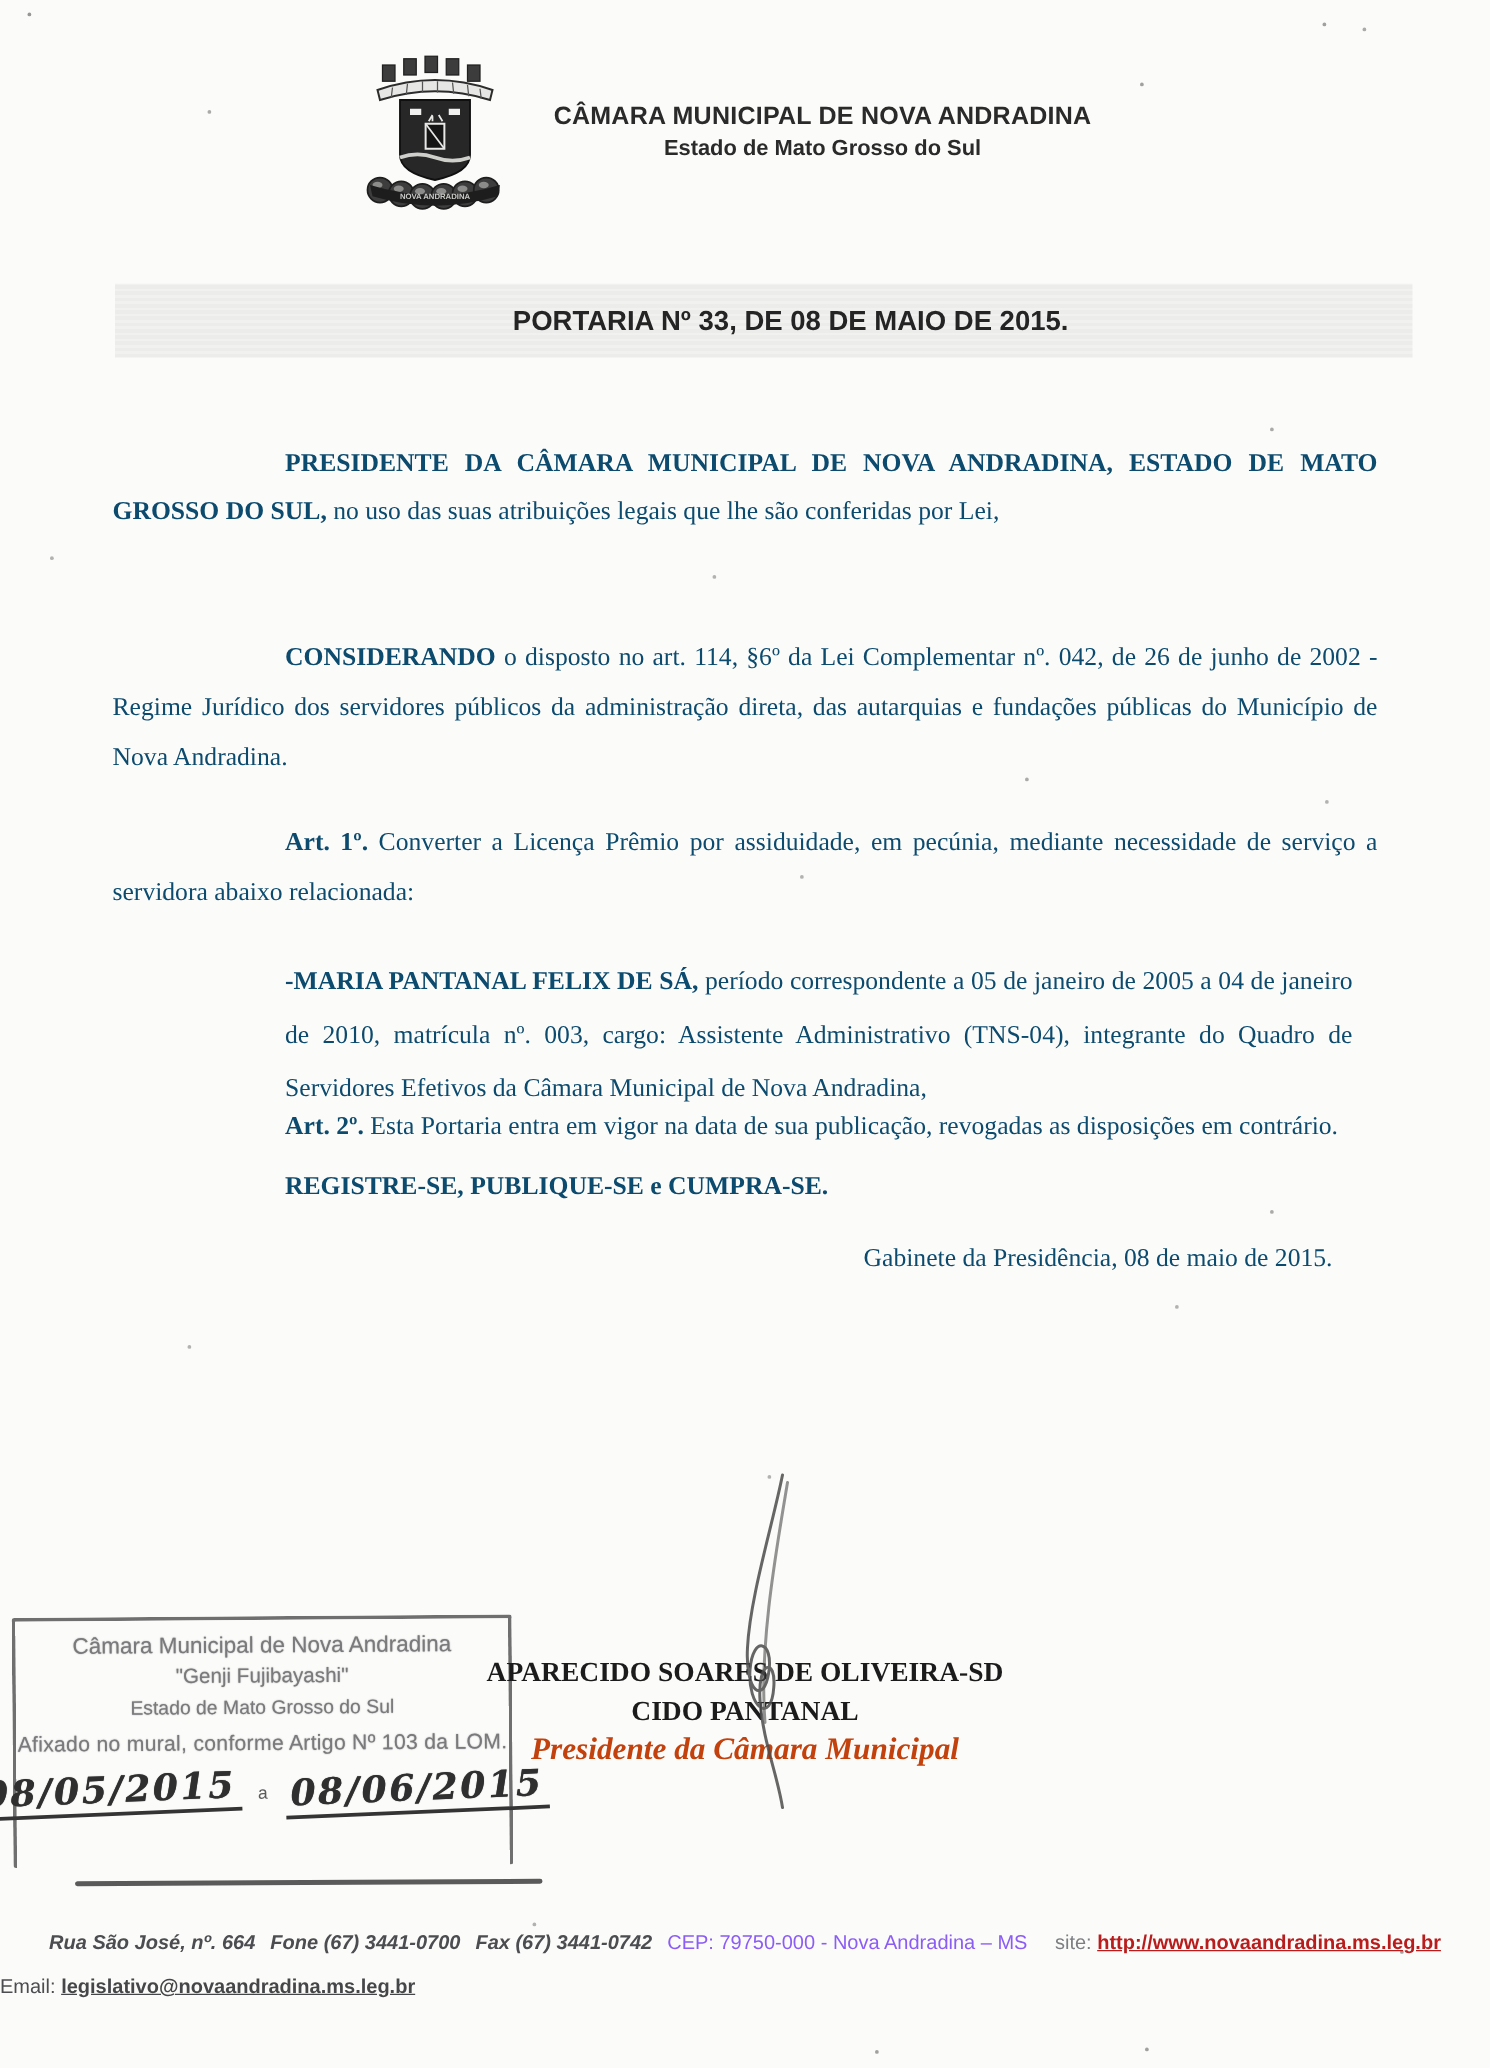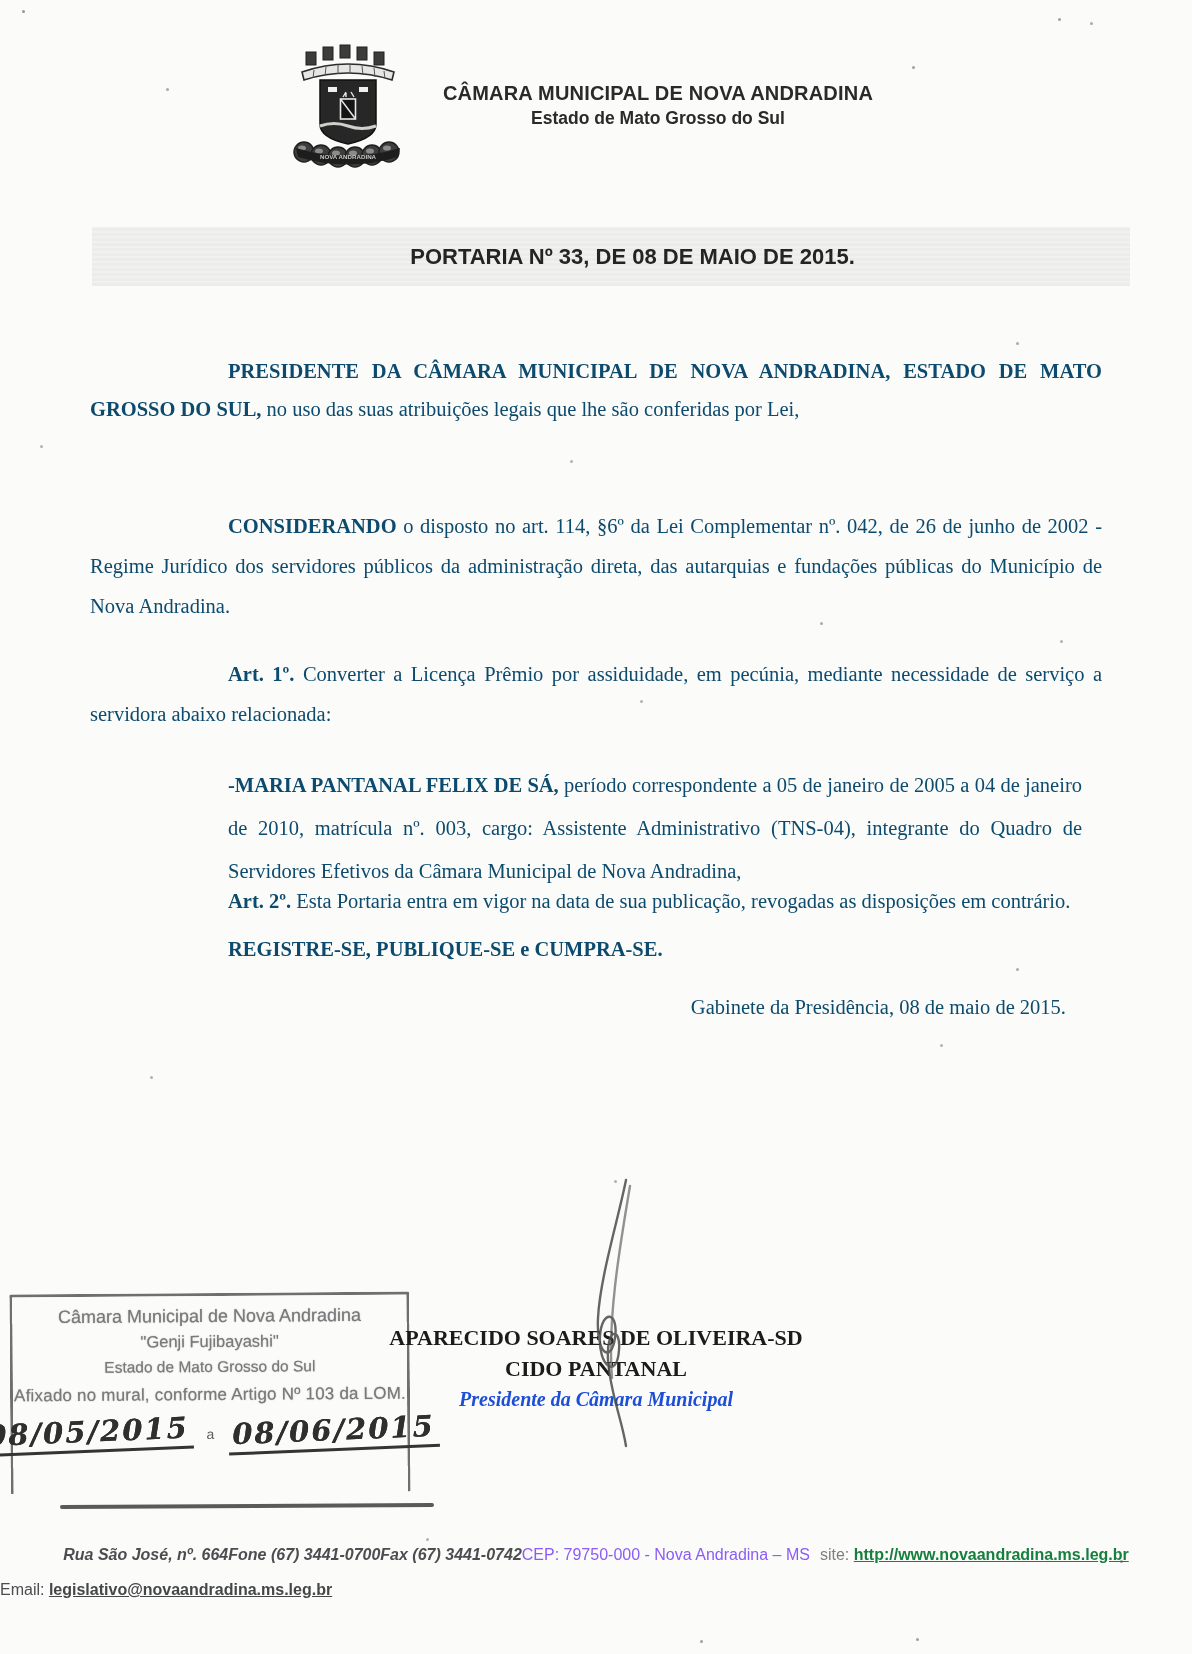--- a/index.html
+++ b/index.html
@@ -36,21 +36,21 @@
   .p-resolve{line-height:40px;margin:50px 0 0 138px !important;font-weight:bold;text-align:left}
   .p-art1{line-height:40px;text-indent:138px;margin-top:28px !important}
   .p-servant{line-height:43px;margin:30px 20px 0 138px !important}
   .p-art2{line-height:36px;text-indent:138px;margin-top:-10px !important}
   .p-registre{line-height:36px;margin:12px 0 0 138px !important;font-weight:bold;text-align:left}
   .p-gabinete{line-height:36px;margin:22px 36px 0 0 !important;text-align:right}
   .b{font-weight:bold}
   
   .signature{position:absolute;left:0;right:0;top:1322px;text-align:center;z-index:2}
   .sig-name{font-weight:bold;font-size:22px;line-height:31px;color:#1b1b1b}
-  .sig-role{font-weight:bold;font-style:italic;font-size:20px;line-height:31px;color:#1d4ed8}
+  .sig-role{font-weight:bold;font-style:italic;font-size:25px;line-height:31px;color:#c2410c}
   .squiggle{position:absolute;left:548px;top:1178px;z-index:3;pointer-events:none}
   
   .stamp{
     position:absolute;left:10px;top:1293px;width:400px;height:200px;
     border:3px solid rgba(72,72,74,.78);border-bottom:none;border-radius:2px;
     transform:rotate(-.4deg);text-align:center;padding-top:8px;box-sizing:border-box;
     font-family:"Liberation Sans", sans-serif;color:#7a7a7c;z-index:1;
   }
   .stamp-l{text-shadow:0 0 1.2px #9a9a9a}
   .stamp-l1{font-size:18px;line-height:24px}
@@ -67,25 +67,25 @@
   .hand-sep{font-size:14px;color:#5c5c5e;margin-bottom:10px}
   .stamp-bottom-line{
     position:absolute;left:60px;top:1504px;width:374px;height:4px;
     background:#3d3d3e;border-radius:2px;opacity:.85;transform:rotate(-.3deg);
   }
   
   .footer{
     position:absolute;left:0;top:1546px;width:100%;
     font-family:"Liberation Sans", sans-serif;font-size:16px;color:#5a5b5e;
   }
-  .footer-line1{display:flex;justify-content:center;align-items:baseline;gap:0;white-space:nowrap}
+  .footer-line1{display:flex;justify-content:center;align-items:baseline;gap:12px;white-space:nowrap}
   .f-bi{font-weight:bold;font-style:italic;color:#4c4d50}
   .f-reg{color:#8b5cf6}
   .f-sitewrap{color:#7d7e81;margin-left:10px}
-  .f-url{font-weight:bold;color:#15803d;text-decoration:underline;cursor:pointer}
+  .f-url{font-weight:bold;color:#b91c1c;text-decoration:underline;cursor:pointer}
   .footer-line2{text-align:left;margin-top:17px;color:#4c4d50}
   .f-email{font-weight:bold;color:#454648;text-decoration:underline;cursor:pointer}
   
   .noise{
     position:absolute;left:22px;top:10px;width:3px;height:3px;border-radius:50%;
     background:rgba(70,70,70,.55);
     box-shadow:
       1036px 8px rgba(70,70,70,.5), 1068px 12px rgba(70,70,70,.45),
       144px 78px rgba(70,70,70,.45), 890px 56px rgba(70,70,70,.5),
       274px 243px rgba(40,40,40,.85), 18px 435px rgba(70,70,70,.4),

